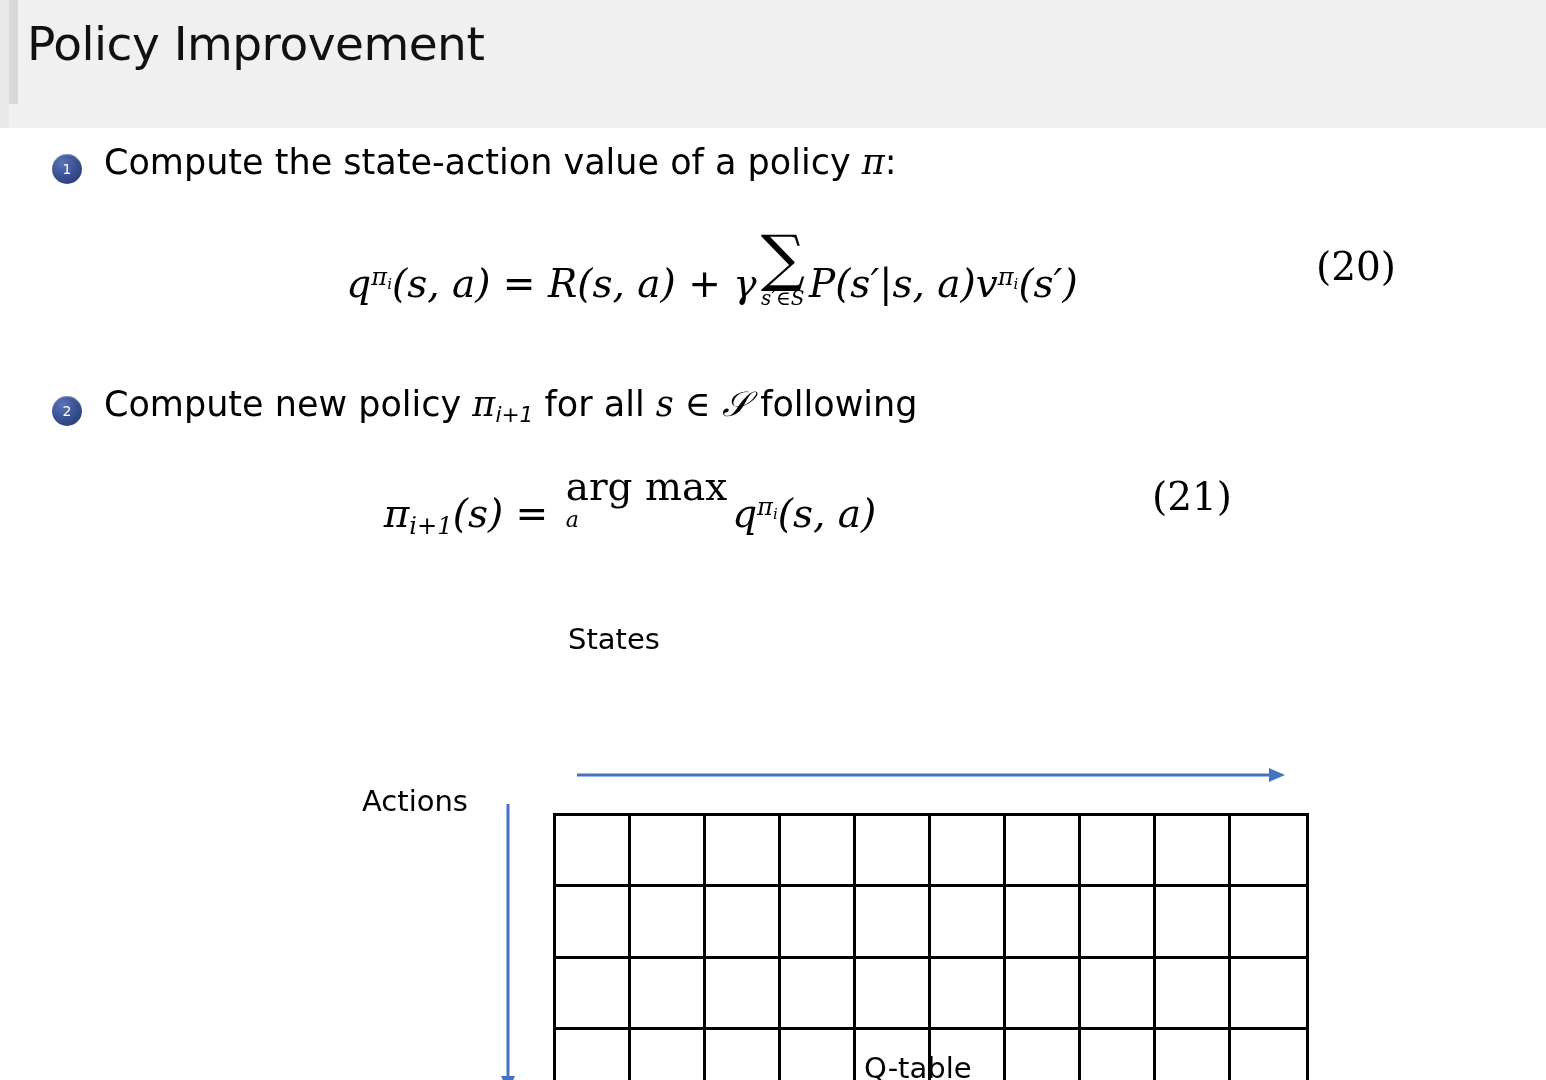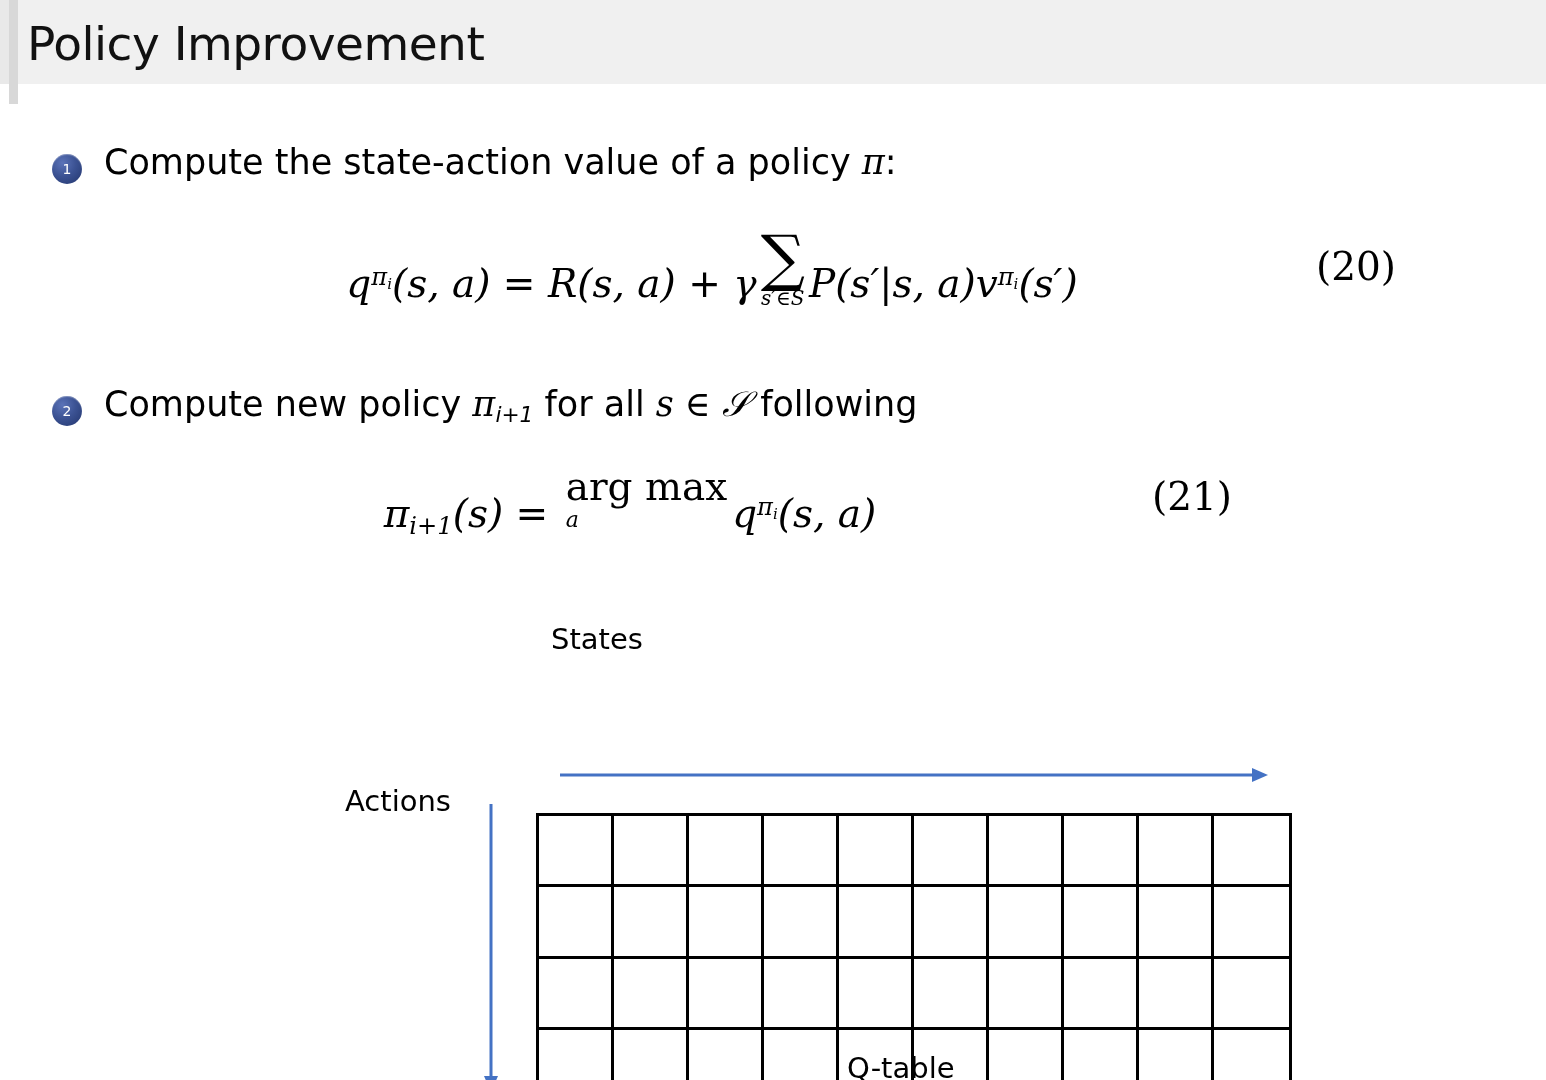--- a/index.html
+++ b/index.html
@@ -15,21 +15,21 @@
     overflow: hidden;
     position: relative;
   }
 
   
   .title-bar {
     position: absolute;
     top: 0;
     left: 0;
     width: 1546px;
-    height: 84px;
+    height: 128px;
     background: #f0f0f0;
     border-left: 9px solid #e9e9e9;
     box-sizing: border-box;
   }
   .title-bar .accent {
     position: absolute;
     left: 0;
     top: 0;
     width: 9px;
     height: 104px;
@@ -134,21 +134,21 @@
   .argmax-wrap {
     display: inline-block;
     text-align: left;
     vertical-align: baseline;
     margin: 0 5px;
   }
   .argmax-top { display: block; font-style: normal; font-size: 39px; }
   .argmax-bot { display: block; font-size: 22px; font-style: italic; margin-top: -2px; }
 
   
-  .figure { position: absolute; left: 0; top: 500px; width: 1329px; height: 470px; }
+  .figure { position: absolute; left: 17px; top: 500px; width: 1329px; height: 470px; }
 
   .states-label {
     position: absolute;
     left: 551px;
     top: 18px;
     font-size: 29px;
     font-family: "DejaVu Sans", sans-serif;
   }
   .actions-label {
     position: absolute;

